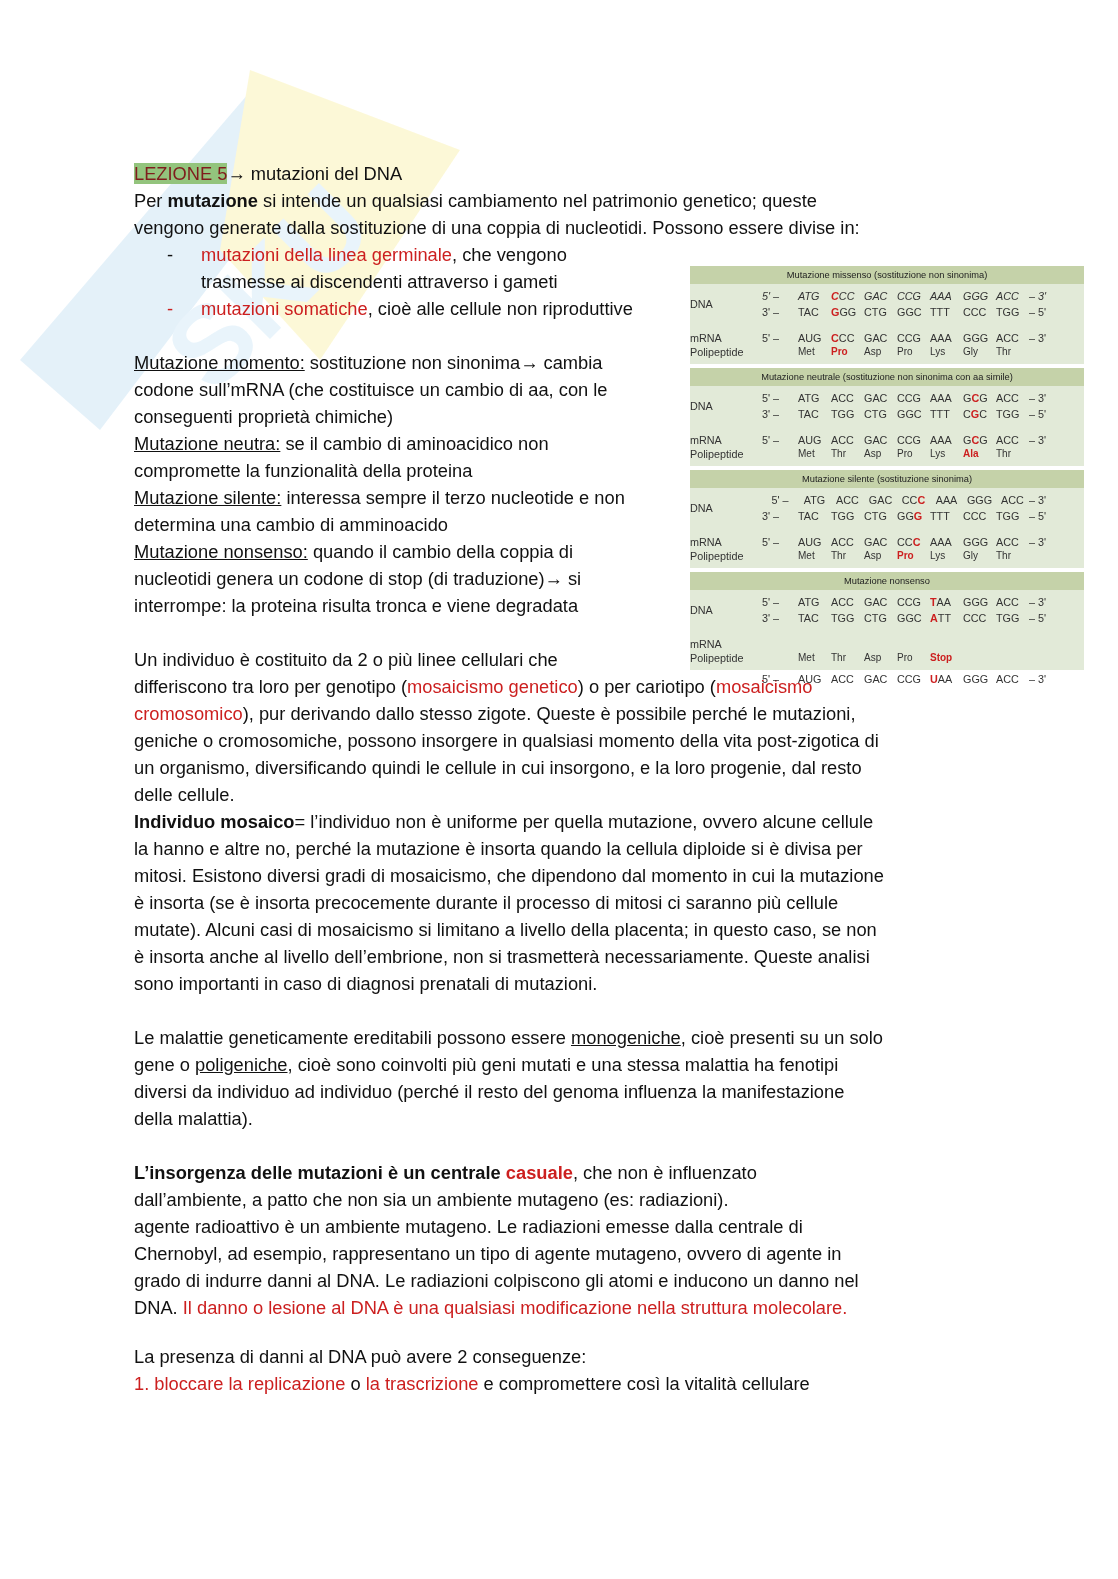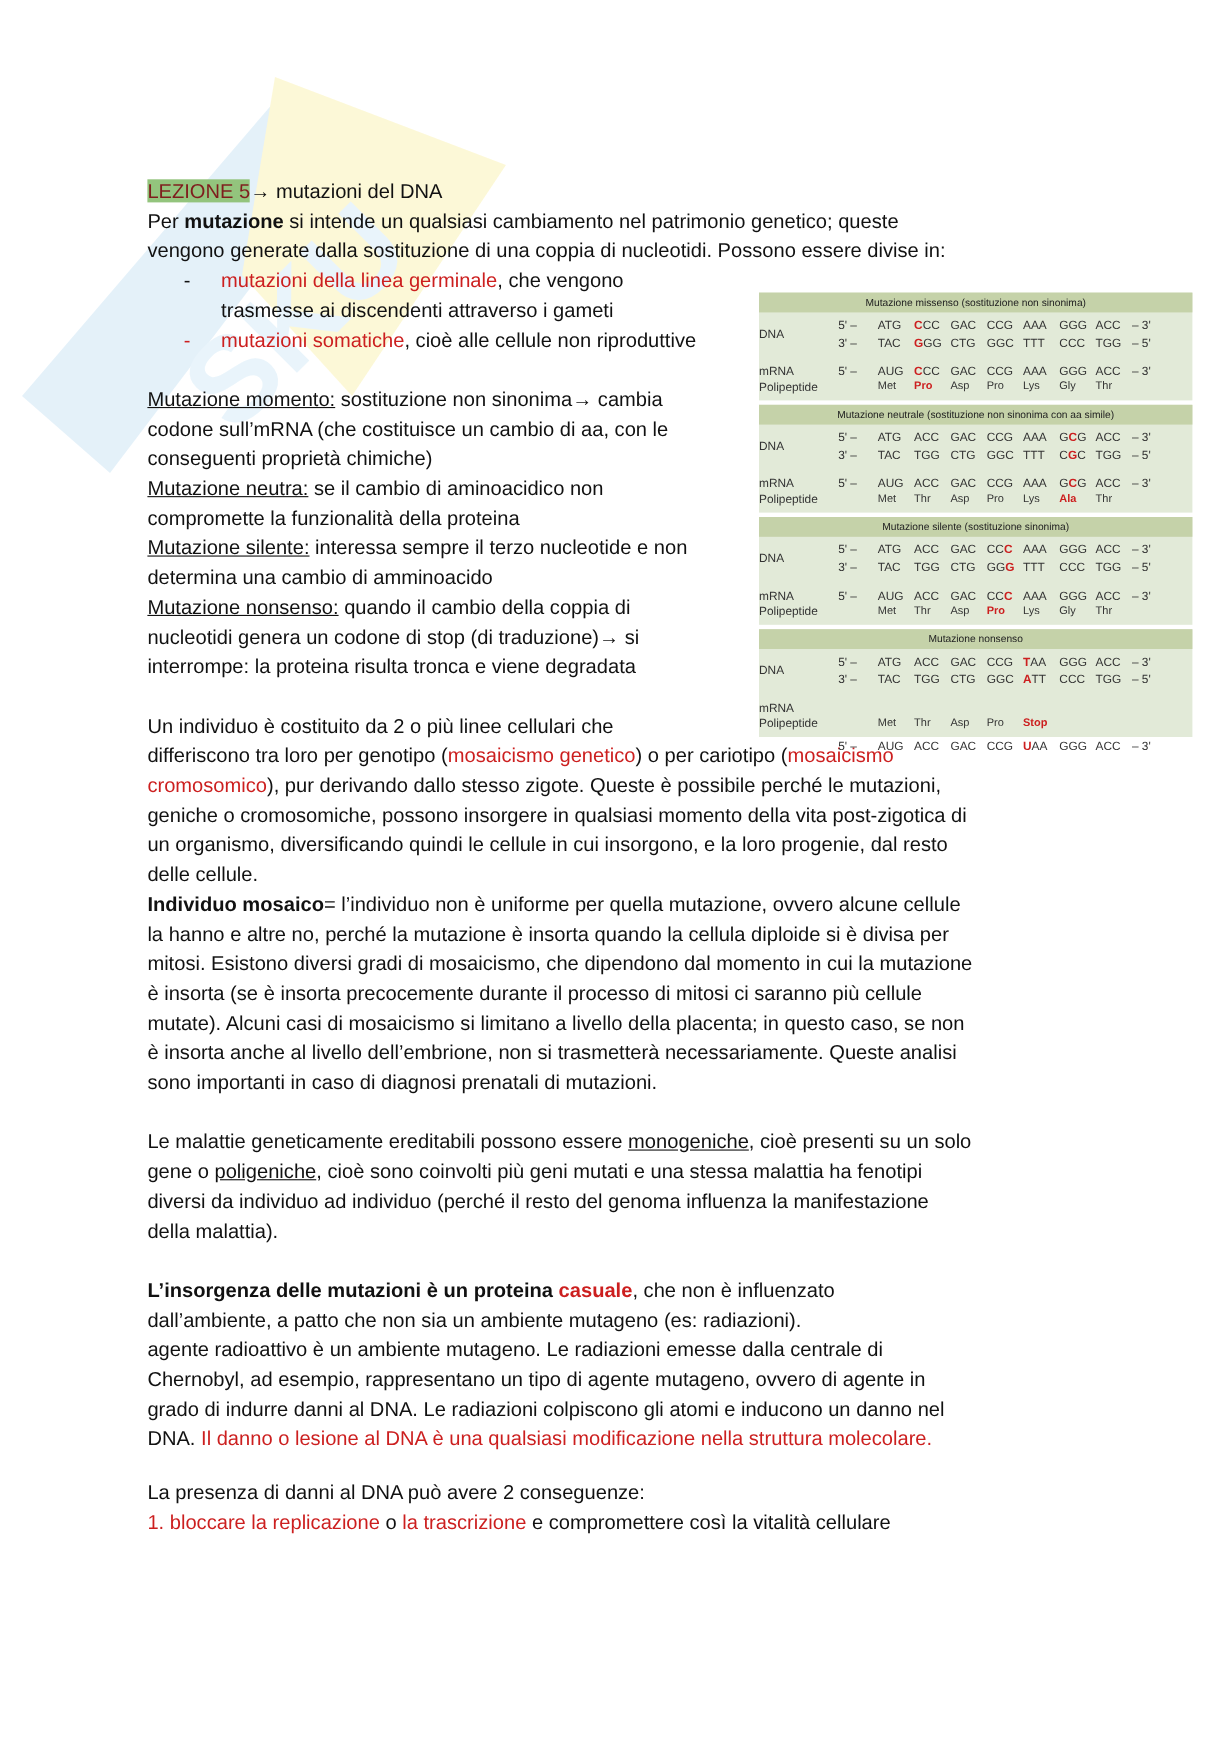--- a/index.html
+++ b/index.html
@@ -82,41 +82,41 @@
 
   <div>
     <div class="line"><span>Le malattie geneticamente ereditabili possono essere </span><span class="u">monogeniche</span><span>, cioè presenti su un solo</span></div>
     <div class="line"><span>gene o </span><span class="u">poligeniche</span><span>, cioè sono coinvolti più geni mutati e una stessa malattia ha fenotipi</span></div>
     <div class="line">diversi da individuo ad individuo (perché il resto del genoma influenza la manifestazione</div>
     <div class="line">della malattia).</div>
   </div>
   <div class="gap"></div>
 
   <div>
-    <div class="line"><span class="b">L’insorgenza delle mutazioni è un proteina </span><span class="b red">casuale</span><span>, che non è influenzato</span></div>
+    <div class="line"><span class="b">L’insorgenza delle mutazioni è un centrale </span><span class="b red">casuale</span><span>, che non è influenzato</span></div>
     <div class="line">dall’ambiente, a patto che non sia un ambiente mutageno (es: radiazioni).</div>
     <div class="line">agente radioattivo è un ambiente mutageno. Le radiazioni emesse dalla centrale di</div>
     <div class="line">Chernobyl, ad esempio, rappresentano un tipo di agente mutageno, ovvero di agente in</div>
     <div class="line">grado di indurre danni al DNA. Le radiazioni colpiscono gli atomi e inducono un danno nel</div>
     <div class="line"><span>DNA. </span><span class="red">Il danno o lesione al DNA è una qualsiasi modificazione nella struttura molecolare</span><span class="red">.</span></div>
   </div>
   <div style="height:22px"></div>
 
   <div>
     <div class="line">La presenza di danni al DNA può avere 2 conseguenze:</div>
     <div class="line"><span class="red">1. bloccare la replicazione</span><span> o </span><span class="red">la trascrizione</span><span> e compromettere così la vitalità cellulare</span></div>
   </div>
 </div>
 
 <div class="fig" id="fig">
     <div class="fig-block">
       <div class="fig-head">Mutazione missenso (sostituzione non sinonima)</div>
       <div class="fig-body">
         <div class="lab" style="top: 14px;">DNA</div>
-        <div class="row" style="top: 6px;"><span class="c0">5' –</span><span class="cd">ATG</span><span class="cd"><span class="hit" style="width: auto;">C</span><span style="width: auto;">C</span><span style="width: auto;">C</span></span><span class="cd">GAC</span><span class="cd">CCG</span><span class="cd">AAA</span><span class="cd">GGG</span><span class="cd">ACC</span><span>– 3'</span></div>
+        <div class="row" style="top: 6px; font-style: italic;"><span class="c0">5' –</span><span class="cd">ATG</span><span class="cd"><span class="hit" style="width: auto;">C</span><span style="width: auto;">C</span><span style="width: auto;">C</span></span><span class="cd">GAC</span><span class="cd">CCG</span><span class="cd">AAA</span><span class="cd">GGG</span><span class="cd">ACC</span><span>– 3'</span></div>
         <div class="row" style="top: 22px;"><span class="c0">3' –</span><span class="cd">TAC</span><span class="cd"><span class="hit" style="width: auto;">G</span><span style="width: auto;">G</span><span style="width: auto;">G</span></span><span class="cd">CTG</span><span class="cd">GGC</span><span class="cd">TTT</span><span class="cd">CCC</span><span class="cd">TGG</span><span>– 5'</span></div>
         <div class="lab" style="top: 48px;">mRNA</div>
         <div class="lab" style="top: 62px;">Polipeptide</div>
         <div class="row" style="top: 48px;"><span class="c0">5' –</span><span class="cd">AUG</span><span class="cd"><span class="hit" style="width: auto;">C</span><span style="width: auto;">C</span><span style="width: auto;">C</span></span><span class="cd">GAC</span><span class="cd">CCG</span><span class="cd">AAA</span><span class="cd">GGG</span><span class="cd">ACC</span><span>– 3'</span></div>
         <div class="row aa" style="top: 62px;"><span class="c0"></span><span class="cd">Met</span><span class="cd hit">Pro</span><span class="cd">Asp</span><span class="cd">Pro</span><span class="cd">Lys</span><span class="cd">Gly</span><span class="cd">Thr</span></div>
       </div>
     </div>
     <div class="fig-block">
       <div class="fig-head">Mutazione neutrale (sostituzione non sinonima con aa simile)</div>
       <div class="fig-body">
@@ -126,21 +126,21 @@
         <div class="lab" style="top: 48px;">mRNA</div>
         <div class="lab" style="top: 62px;">Polipeptide</div>
         <div class="row" style="top: 48px;"><span class="c0">5' –</span><span class="cd">AUG</span><span class="cd">ACC</span><span class="cd">GAC</span><span class="cd">CCG</span><span class="cd">AAA</span><span class="cd"><span style="width: auto;">G</span><span class="hit" style="width: auto;">C</span><span style="width: auto;">G</span></span><span class="cd">ACC</span><span>– 3'</span></div>
         <div class="row aa" style="top: 62px;"><span class="c0"></span><span class="cd">Met</span><span class="cd">Thr</span><span class="cd">Asp</span><span class="cd">Pro</span><span class="cd">Lys</span><span class="cd hit">Ala</span><span class="cd">Thr</span></div>
       </div>
     </div>
     <div class="fig-block">
       <div class="fig-head">Mutazione silente (sostituzione sinonima)</div>
       <div class="fig-body">
         <div class="lab" style="top: 14px;">DNA</div>
-        <div class="row" style="top: 6px;"><span class="c0">5' –</span><span class="cd">ATG</span><span class="cd">ACC</span><span class="cd">GAC</span><span class="cd"><span style="width: auto;">C</span><span style="width: auto;">C</span><span class="hit" style="width: auto;">C</span></span><span class="cd">AAA</span><span class="cd">GGG</span><span class="cd">ACC</span><span>– 3'</span></div>
+        <div class="row" style="top: 6px; text-align: center;"><span class="c0">5' –</span><span class="cd">ATG</span><span class="cd">ACC</span><span class="cd">GAC</span><span class="cd"><span style="width: auto;">C</span><span style="width: auto;">C</span><span class="hit" style="width: auto;">C</span></span><span class="cd">AAA</span><span class="cd">GGG</span><span class="cd">ACC</span><span>– 3'</span></div>
         <div class="row" style="top: 22px;"><span class="c0">3' –</span><span class="cd">TAC</span><span class="cd">TGG</span><span class="cd">CTG</span><span class="cd"><span style="width: auto;">G</span><span style="width: auto;">G</span><span class="hit" style="width: auto;">G</span></span><span class="cd">TTT</span><span class="cd">CCC</span><span class="cd">TGG</span><span>– 5'</span></div>
         <div class="lab" style="top: 48px;">mRNA</div>
         <div class="lab" style="top: 62px;">Polipeptide</div>
         <div class="row" style="top: 48px;"><span class="c0">5' –</span><span class="cd">AUG</span><span class="cd">ACC</span><span class="cd">GAC</span><span class="cd"><span style="width: auto;">C</span><span style="width: auto;">C</span><span class="hit" style="width: auto;">C</span></span><span class="cd">AAA</span><span class="cd">GGG</span><span class="cd">ACC</span><span>– 3'</span></div>
         <div class="row aa" style="top: 62px;"><span class="c0"></span><span class="cd">Met</span><span class="cd">Thr</span><span class="cd">Asp</span><span class="cd hit">Pro</span><span class="cd">Lys</span><span class="cd">Gly</span><span class="cd">Thr</span></div>
       </div>
     </div>
     <div class="fig-block">
       <div class="fig-head">Mutazione nonsenso</div>
       <div class="fig-body">

